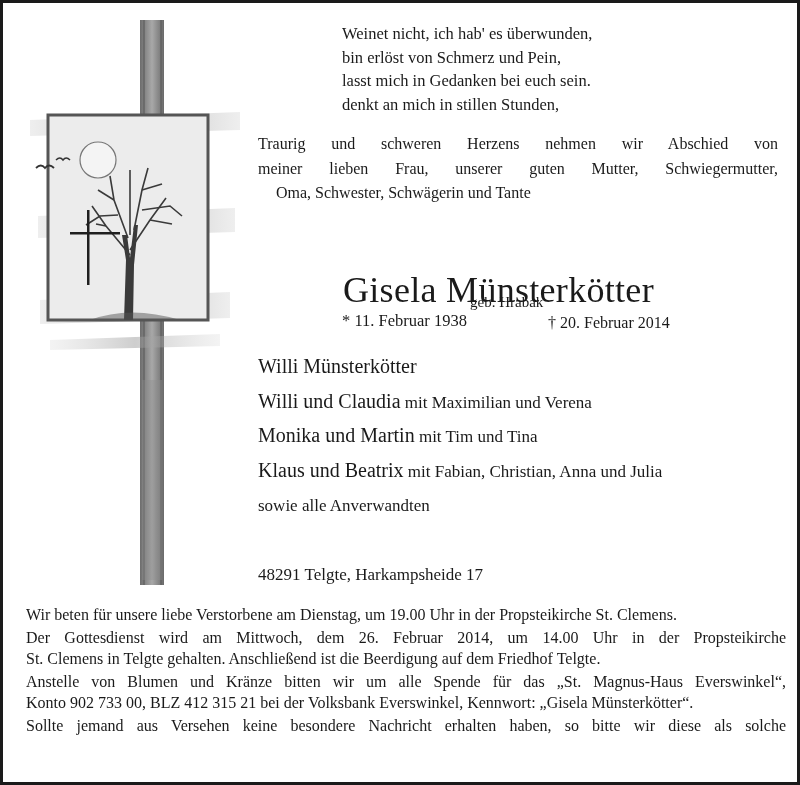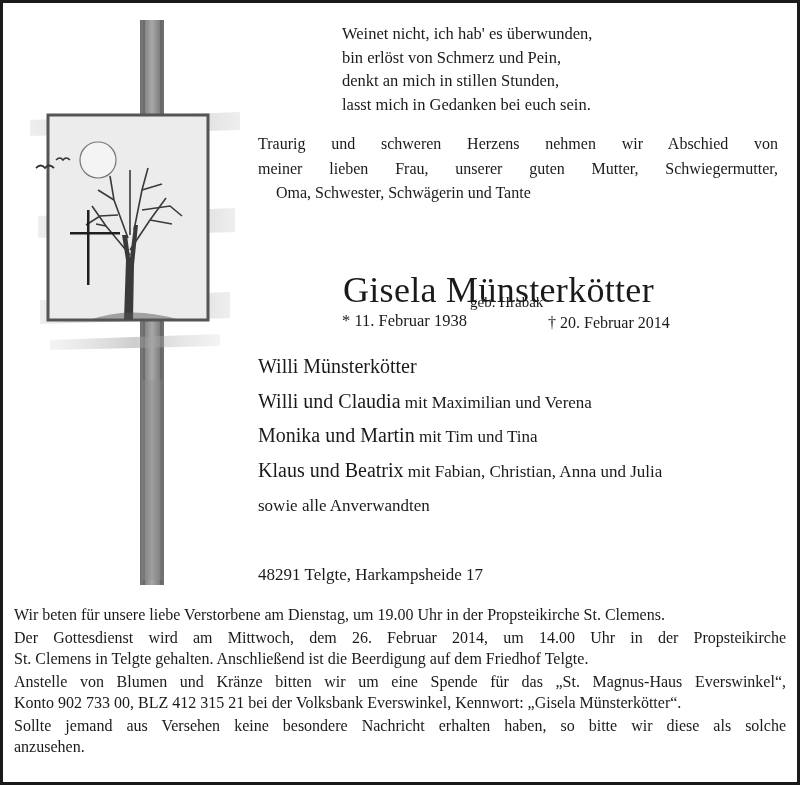--- a/index.html
+++ b/index.html
@@ -13,21 +13,21 @@
   .intro div.last { text-align-last:left;margin-left:18px; }
   .name { position:absolute; left:343px; top:233px; font-size:36px; letter-spacing:0.3px; white-space:nowrap;margin-top:36px; }
   .nee { position:absolute; left:470px; top:294px; font-size:15px; white-space:nowrap; }
   .born { position:absolute; left:342px; top:311px; font-size:16.5px; white-space:nowrap; }
   .died { position:absolute; left:548px; top:314px; font-size:16px; white-space:nowrap; }
   .family { position:absolute; left:258px; top:350px; font-size:20px; line-height:33.5px; }
   .family .row { white-space:nowrap; }
   .family .rest { font-size:17px; }
   .address { position:absolute; left:258px; top:565px; font-size:17px; white-space:nowrap; }
   .bottom { position:absolute; left:14px; top:604px; width:772px; font-size:16px; line-height:21px; }
-  .bottom p { margin:0 0 2px 0; text-align:justify;font-family:Liberation Serif, serif; }
+  .bottom p { margin:0 0 2px 12px; text-align:justify;font-family:Liberation Serif, serif; }
   .bottom .l { display:block; text-align:justify; text-align-last:justify; white-space:nowrap; }
   .bottom .l.end { text-align-last:left; }
 </style>
 </head>
 <body>
 
 <div class="frame"></div>
 
 <svg class="art" viewBox="0 0 210 565" xmlns="http://www.w3.org/2000/svg">
   <defs>
@@ -77,22 +77,22 @@
 
   <rect x="57" y="190" width="2.5" height="75" fill="#1f1f1f"></rect>
   <rect x="40" y="212" width="50" height="2.5" fill="#1f1f1f"></rect>
 
   <rect x="112" y="360" width="20" height="200" fill="#8c8c8c" opacity="0.35"></rect>
 </svg>
 
 <div class="poem">
   <div>Weinet nicht, ich hab' es überwunden,</div>
   <div>bin erlöst von Schmerz und Pein,</div>
+  <div>lasst mich in Gedanken bei euch sein.</div>
   <div>denkt an mich in stillen Stunden,</div>
-  <div>lasst mich in Gedanken bei euch sein.</div>
 </div>
 
 <div class="intro">
   <div>Traurig und schweren Herzens nehmen wir Abschied von</div>
   <div>meiner lieben Frau, unserer guten Mutter, Schwiegermutter,</div>
   <div class="last">Oma, Schwester, Schwägerin und Tante</div>
 </div>
 
 <div class="name">Gisela Münsterkötter</div>
 <div class="nee">geb. Hrabak</div>
@@ -111,20 +111,19 @@
 
 <div class="bottom">
   <p>
     <span class="l end">Wir beten für unsere liebe Verstorbene am Dienstag, um 19.00 Uhr in der Propsteikirche St. Clemens.</span>
   </p>
   <p>
     <span class="l">Der Gottesdienst wird am Mittwoch, dem 26. Februar 2014, um 14.00 Uhr in der Propsteikirche</span>
     <span class="l end">St. Clemens in Telgte gehalten. Anschließend ist die Beerdigung auf dem Friedhof Telgte.</span>
   </p>
   <p>
-    <span class="l">Anstelle von Blumen und Kränze bitten wir um eine Spende für das „St. Magnus-Haus Everswinkel“,</span>
+    <span class="l">Anstelle von Blumen und Kränze bitten wir um alle Spende für das „St. Magnus-Haus Everswinkel“,</span>
     <span class="l end">Konto 902 733 00, BLZ 412 315 21 bei der Volksbank Everswinkel, Kennwort: „Gisela Münsterkötter“.</span>
   </p>
   <p>
     <span class="l">Sollte jemand aus Versehen keine besondere Nachricht erhalten haben, so bitte wir diese als solche</span>
-    <span class="l end">anzusehen.</span>
   </p>
 </div>
 
 </body></html>

